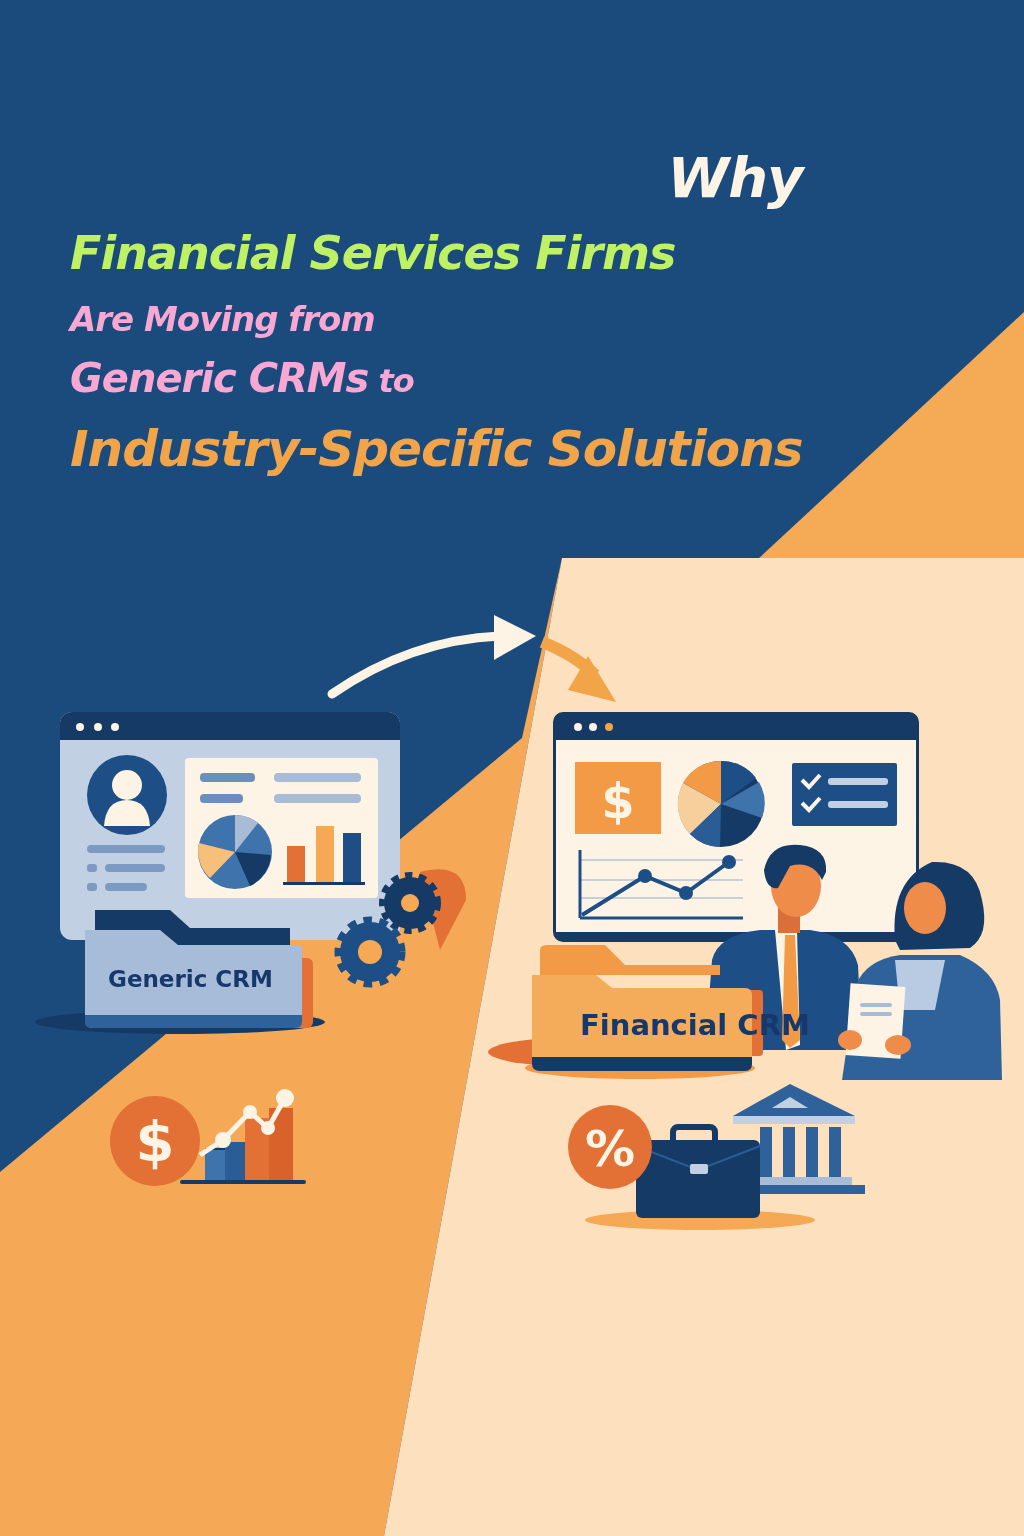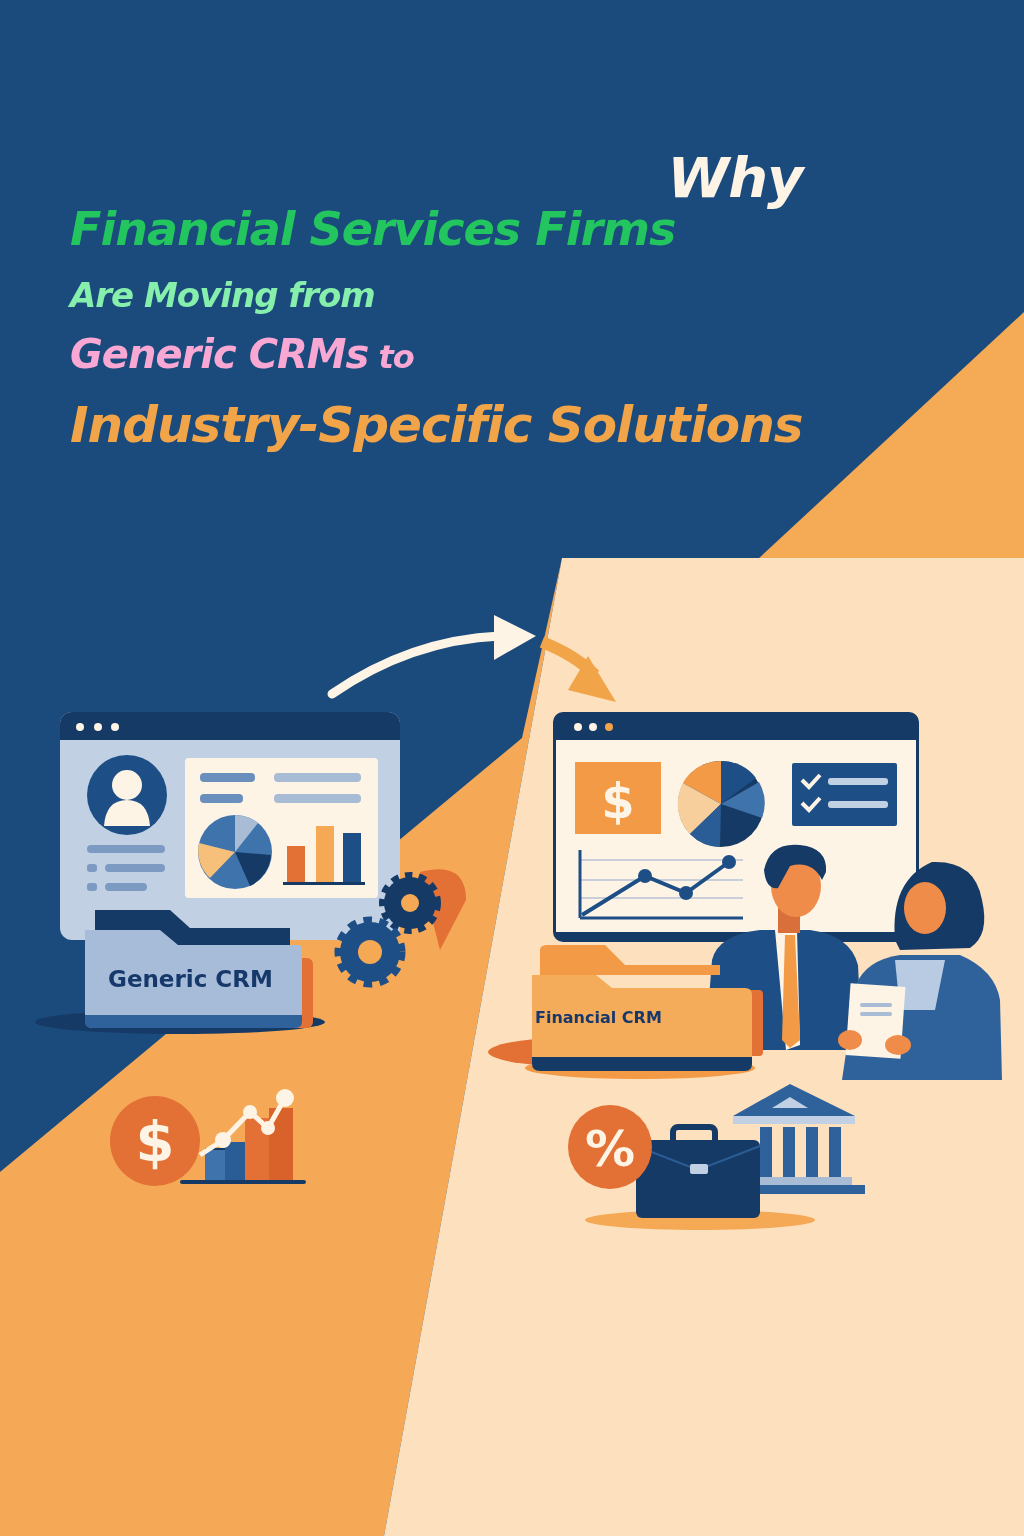--- a/index.html
+++ b/index.html
@@ -1,29 +1,29 @@
 <!DOCTYPE html>
 <html><head>
 <meta charset="utf-8">
 <style>
   html, body { margin:0; padding:0; }
   body { width:1024px; height:1536px; overflow:hidden; position:relative; background:#1b4a7c; font-family:"DejaVu Sans", sans-serif; }
   .bg { position:absolute; left:0; top:0; width:1024px; height:1536px; }
   .title { position:absolute; left:70px; top:150px; margin:0; font-weight:bold; line-height:1; }
   .t-line { display:block; white-space:nowrap; letter-spacing:-1px; }
   .t1 { font-size:56px; color:#fdf4e6; font-style:italic;text-align:right; }
-  .t2 { font-size:46px; color:#22c55e; font-style:italic; }
-  .t3 { font-size:34px; color:#86efac; font-style:italic; margin-top:26px; }
+  .t2 { font-size:46px; color:#bef264; font-style:italic; margin-top:24px; }
+  .t3 { font-size:34px; color:#f9a8d4; font-style:italic; margin-top:26px; }
   .t4 { font-size:40px; color:#f9a8d4; font-style:italic; margin-top:22px; }
   .t4 .to { font-size:32px; }
   .t5 { font-size:50px; color:#f2a449; font-style:italic; margin-top:26px; }
   .illus { position:absolute; left:0; top:0; width:1024px; height:1536px; }
   .folder-label { position:absolute; font-weight:bold; color:#17386a; white-space:nowrap;text-align:center; }
   .lbl-generic { left:108px; top:966px; font-size:23px; }
-  .lbl-financial { left:535px; top:1008px; font-size:16px; }
+  .lbl-financial { left:580px; top:1008px; font-size:29px; }
 </style>
 </head>
 <body>
 
 <svg class="bg" viewBox="0 0 1024 1536">
   <rect x="0" y="0" width="1024" height="1536" fill="#1b4a7c"></rect>
 
   <polygon points="1024,312 1024,560 757,560" fill="#f5aa55"></polygon>
 
   <polygon points="0,1172 522,738 562,558 384,1536 0,1536" fill="#f5a957"></polygon>

